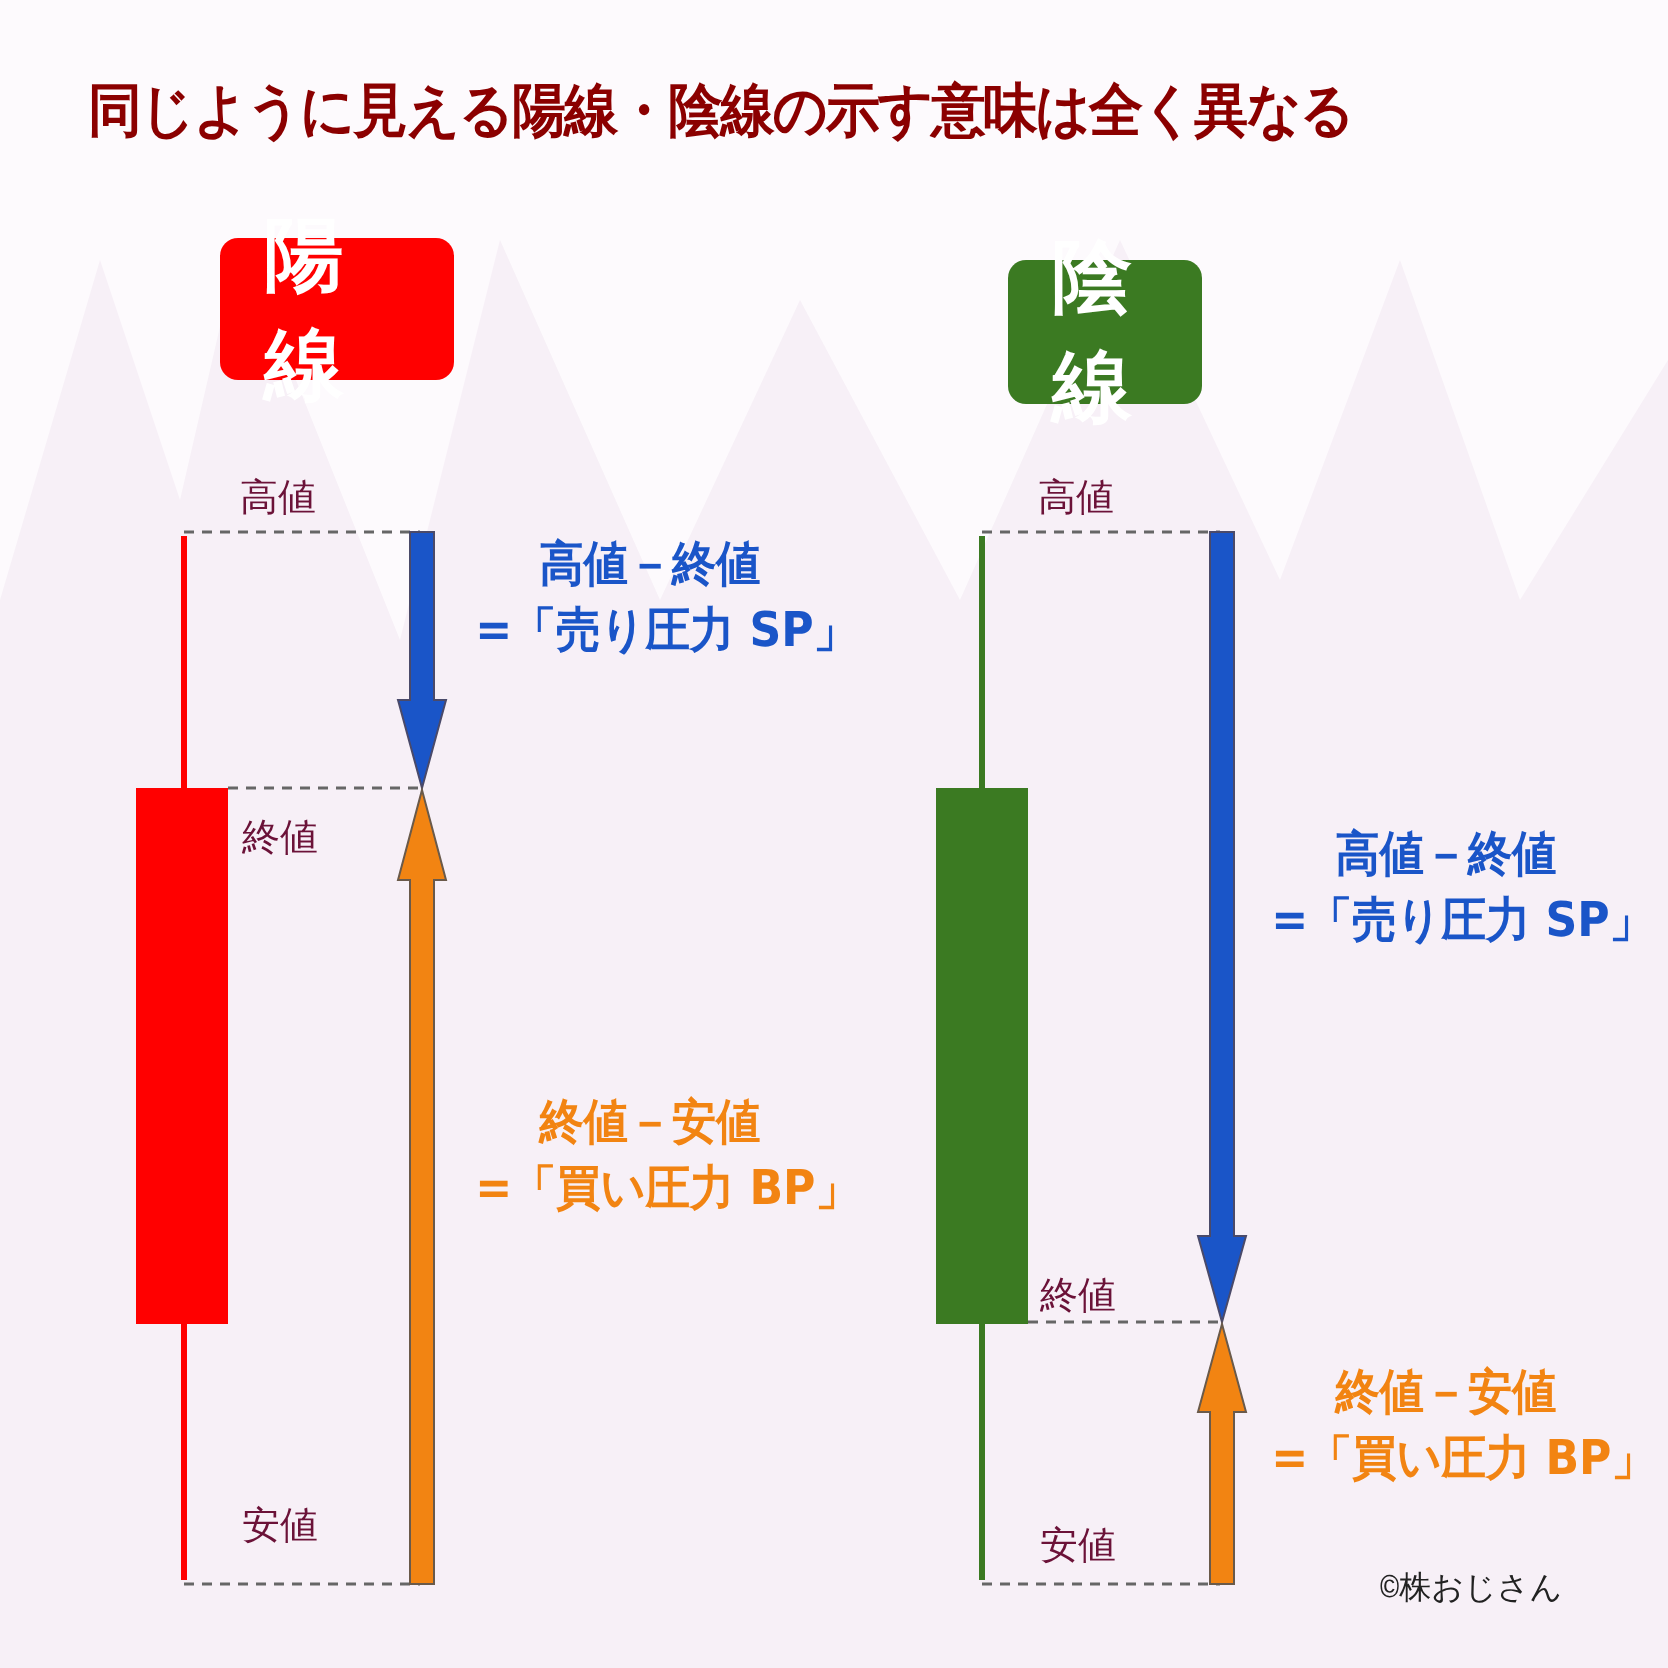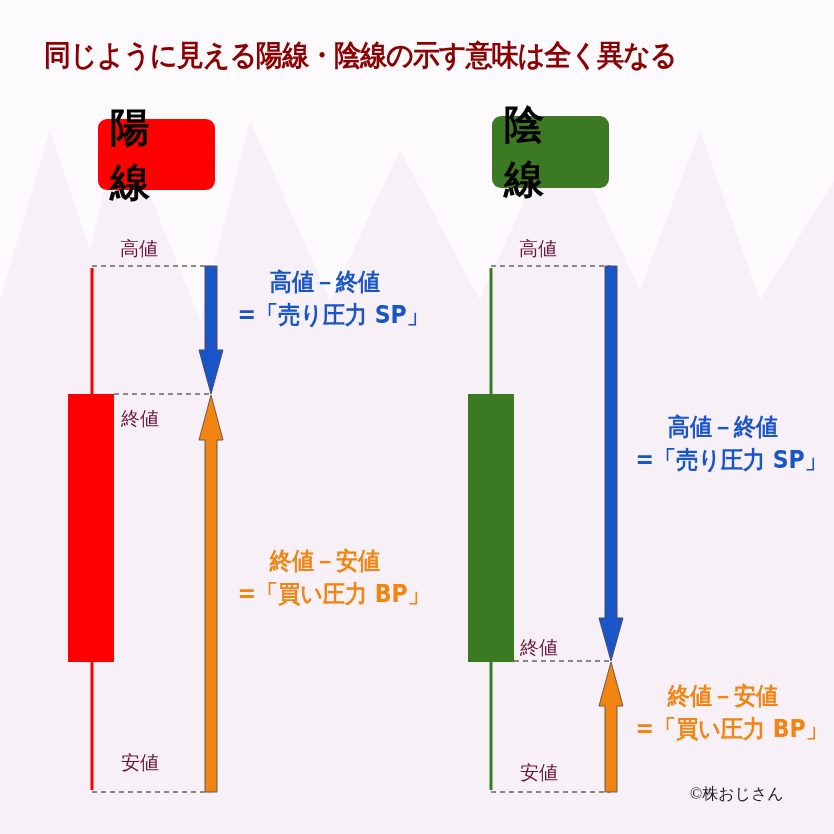--- a/index.html
+++ b/index.html
@@ -8,32 +8,32 @@
       background:#fdfafd;
       font-family:"DejaVu Sans", sans-serif;
     }
     #bg { position:absolute; left:0; top:0; width:834px; height:834px; z-index:0; }
     .abs { position:absolute; z-index:2; }
     .title {
       left:44px; top:36px; font-size:29px; font-weight:bold; color:#8b0000;
       letter-spacing:-1px; white-space:nowrap; transform:scaleX(0.93); transform-origin:left top;
     }
     .badge {
-      color:#000000; font-size:40px; font-weight:bold; border-radius:9px;
+      color:#ffffff; font-size:40px; font-weight:bold; border-radius:9px;
       display:flex; align-items:center; justify-content:center; letter-spacing:24px;
-      padding-left:12px; box-sizing:border-box;
+      padding-left:22px; box-sizing:border-box;margin-left:12px;
     }
     .price-label { font-size:19px; font-weight:normal; color:#6b1238; white-space:nowrap; }
     .pressure {
       font-size:24px; font-weight:bold; text-align:center; line-height:33px; white-space:nowrap;
       transform:scaleX(0.92);
     }
     .blue { color:#1a55c8; }
     .orange { color:#f28412; }
-    .copyright { font-family:Liberation Serif, serif; font-size:16px; color:#222; white-space:nowrap; }
+    .copyright { font-family:Liberation Mono, monospace; font-size:16px; color:#222; white-space:nowrap; }
     svg.diagram { position:absolute; left:0; top:0; width:834px; height:834px; z-index:1; }
   </style>
 </head>
 <body>
 
 <svg id="bg" viewBox="0 0 834 834">
   <polygon points="0,834 0,300 50,130 90,250 120,120 200,320 250,120 330,300 400,150 480,300 560,120 640,290 700,130 760,300 834,180 834,834" fill="#f7f0f7"></polygon>
 </svg>
 
 <svg class="diagram" viewBox="0 0 834 834">
@@ -71,21 +71,21 @@
 
 <div class="abs pressure blue" style="left:230px; top:266px; width:190px;">
   <div>高値－終値</div>
   <div>=「売り圧力 SP」</div>
 </div>
 <div class="abs pressure orange" style="left:230px; top:545px; width:190px;">
   <div>終値－安値</div>
   <div>=「買い圧力 BP」</div>
 </div>
 
-<div class="abs badge" style="left:492px; top:116px; width:117px; height:72px; background:#3b7a22;">陰線</div>
+<div class="abs badge" style="left:492px; top:130px; width:97px; height:72px; background:#3b7a22;">陰線</div>
 <div class="abs price-label" style="left:519px; top:236px;">高値</div>
 <div class="abs price-label" style="left:520px; top:635px;">終値</div>
 <div class="abs price-label" style="left:520px; top:760px;">安値</div>
 
 <div class="abs pressure blue" style="left:628px; top:411px; width:190px;">
   <div>高値－終値</div>
   <div>=「売り圧力 SP」</div>
 </div>
 <div class="abs pressure orange" style="left:628px; top:680px; width:190px;">
   <div>終値－安値</div>

